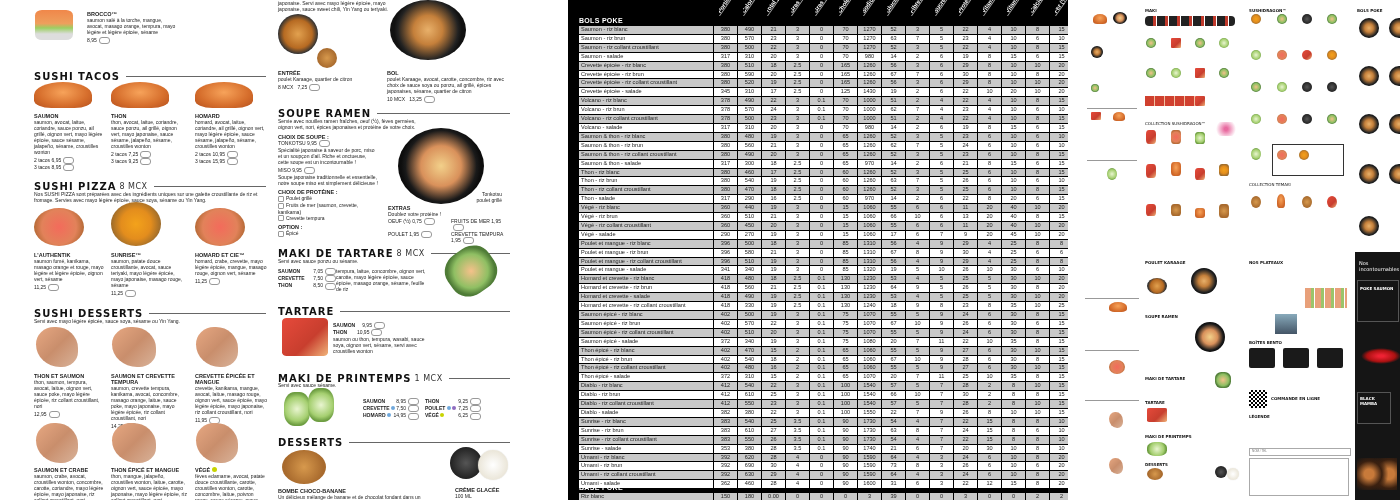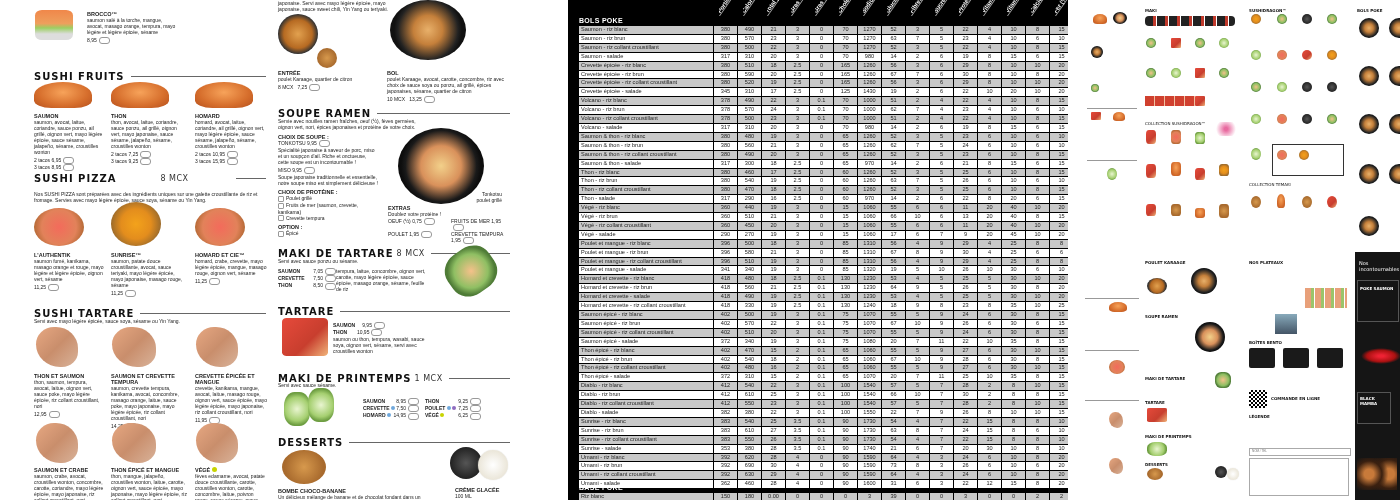--- a/index.html
+++ b/index.html
@@ -57,21 +57,21 @@
 <div class="panel" id="menu-left">
 
   <div class="food brocco" style="left:35px;top:10px;width:38px;height:30px;"></div>
   <div class="item" style="left:87px;top:11px;width:90px;">
     <span class="name">BROCCO™</span>
     <span>saumon salé à la torche, mangue, avocat, masago orange, tempura, mayo légère et légère épicée, sésame</span>
     <span class="price"><span>8,95</span><span class="chk"></span></span>
   </div>
 
   <div class="sec-title" style="left:34px;top:71px;width:232px;">
-    <span>SUSHI FRUITS</span>
+    <span>SUSHI TACOS</span>
       <span class="rule"></span>
   </div>
   <div class="food taco" style="left:34px;top:82px;width:58px;height:26px;"></div>
   <div class="food taco" style="left:111px;top:82px;width:58px;height:26px;"></div>
   <div class="food taco" style="left:195px;top:82px;width:58px;height:26px;"></div>
 
   <div class="item" style="left:34px;top:113px;width:72px;">
     <span class="name">SAUMON</span>
     <span>saumon, avocat, laitue, coriandre, sauce ponzu, ail grillé, oignon vert, mayo légère épicée, sauce sésame, jalapeño, sésame, croustilles wonton</span>
     <span class="price"><span>2 tacos</span> <span>6,95</span><span class="chk"></span></span>
@@ -83,21 +83,21 @@
     <span class="price"><span>2 tacos</span> <span>7,25</span><span class="chk"></span></span>
     <span class="price" style="margin-top:0"><span>3 tacos</span> <span>9,25</span><span class="chk"></span></span>
   </div>
   <div class="item" style="left:195px;top:113px;width:72px;">
     <span class="name">HOMARD</span>
     <span>homard, avocat, laitue, coriandre, ail grillé, oignon vert, mayo légère épicée, sauce sésame, jalapeño, sésame, croustilles wonton</span>
     <span class="price"><span>2 tacos</span> <span>10,95</span><span class="chk"></span></span>
     <span class="price" style="margin-top:0"><span>3 tacos</span> <span>15,95</span><span class="chk"></span></span>
   </div>
 
-  <div class="sec-title" style="left:34px;top:173px;width:232px;gap:41px;">
+  <div class="sec-title" style="left:34px;top:181px;width:232px;">
     <span>SUSHI PIZZA</span>
       <span class="sub">8 MCX</span>
       <span class="rule"></span>
   </div>
   <div class="desc" style="left:34px;top:191px;width:232px;">Nos SUSHI PIZZA sont préparées avec des ingrédients uniques sur une galette croustillante de riz et fromage. Servies avec mayo légère épicée, sauce soya, sésame ou Yin Yang.</div>
   <div class="food pizza" style="left:34px;top:208px;width:50px;height:38px;"></div>
   <div class="food pizza orange" style="left:111px;top:202px;width:50px;height:44px;"></div>
   <div class="food pizza" style="left:195px;top:208px;width:50px;height:38px;"></div>
   <div class="item" style="left:34px;top:252px;width:72px;">
     <span class="name">L'AUTHENTIK</span>
@@ -109,21 +109,21 @@
     <span>saumon, patate douce croustillante, avocat, sauce teriyaki, mayo légère épicée, mayo japonaise, masago rouge, sésame</span>
     <span class="price"><span>11,25</span><span class="chk"></span></span>
   </div>
   <div class="item" style="left:195px;top:252px;width:72px;">
     <span class="name">HOMARD ET CIE™</span>
     <span>homard, crabe, crevette, mayo légère épicée, mangue, masago rouge, oignon vert, sésame</span>
     <span class="price"><span>11,25</span><span class="chk"></span></span>
   </div>
 
   <div class="sec-title" style="left:34px;top:308px;width:232px;">
-    <span>SUSHI TARTARE</span>
+    <span>SUSHI DESSERTS</span>
       <span class="rule"></span>
   </div>
   <div class="desc" style="left:34px;top:318px;width:232px;">Servi avec mayo légère épicée, sauce soya, sésame ou Yin Yang.</div>
 
   <div class="food burrito" style="left:36px;top:327px;width:42px;height:40px;"></div>
   <div class="food burrito" style="left:112px;top:327px;width:44px;height:40px;"></div>
   <div class="food burrito" style="left:196px;top:327px;width:42px;height:40px;"></div>
 
   <div class="item" style="left:34px;top:373px;width:70px;">
     <span class="name">THON ET SAUMON</span>

